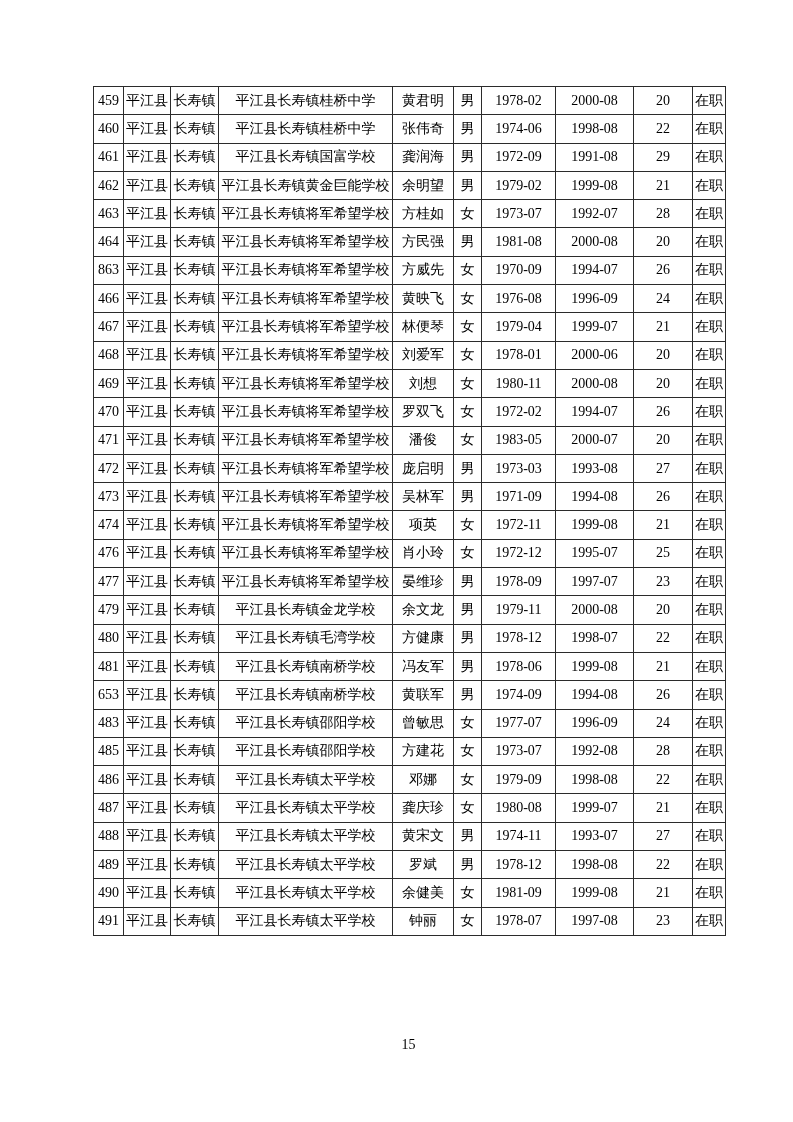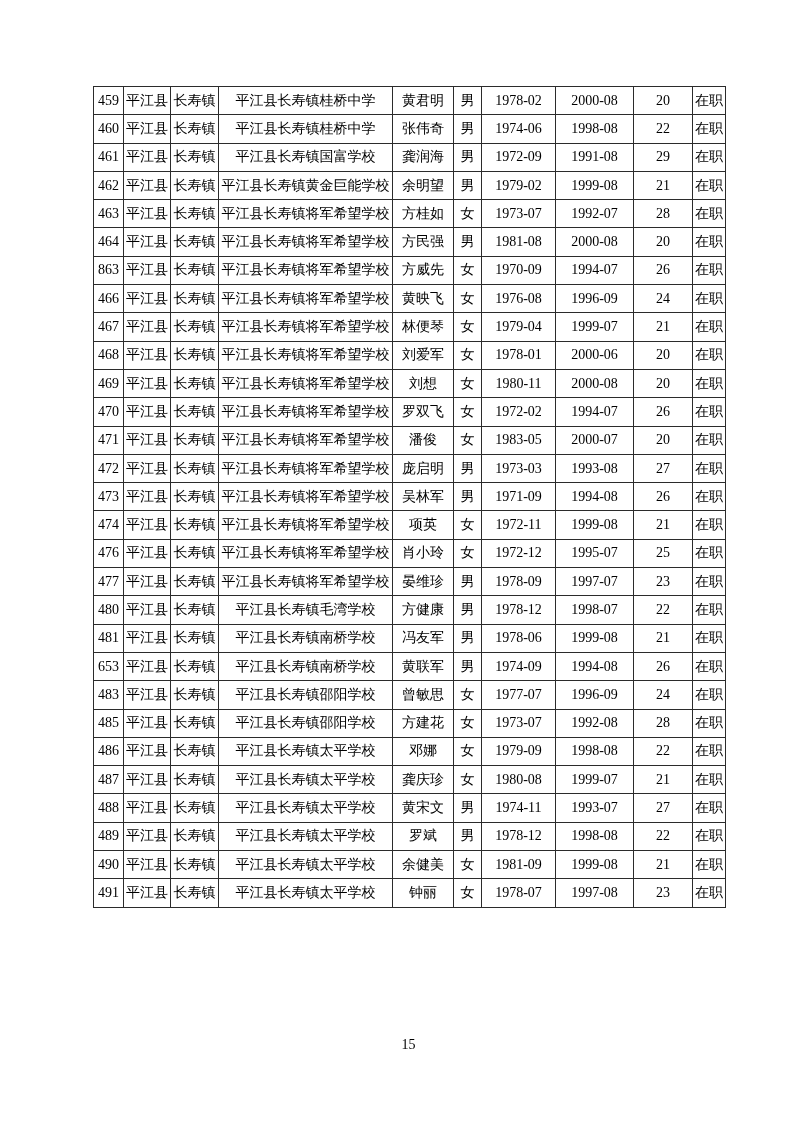--- a/index.html
+++ b/index.html
@@ -276,20 +276,32 @@
           <td>长寿镇</td>
           <td>平江县长寿镇将军希望学校</td>
           <td>晏维珍</td>
           <td>男</td>
           <td>1978-09</td>
           <td>1997-07</td>
           <td>23</td>
           <td>在职</td>
         </tr>
         <tr>
+          <td>479</td>
+          <td>平江县</td>
+          <td>长寿镇</td>
+          <td>平江县长寿镇金龙学校</td>
+          <td>余文龙</td>
+          <td>男</td>
+          <td>1979-11</td>
+          <td>2000-08</td>
+          <td>20</td>
+          <td>在职</td>
+        </tr>
+        <tr>
           <td>480</td>
           <td>平江县</td>
           <td>长寿镇</td>
           <td>平江县长寿镇毛湾学校</td>
           <td>方健康</td>
           <td>男</td>
           <td>1978-12</td>
           <td>1998-07</td>
           <td>22</td>
           <td>在职</td>

